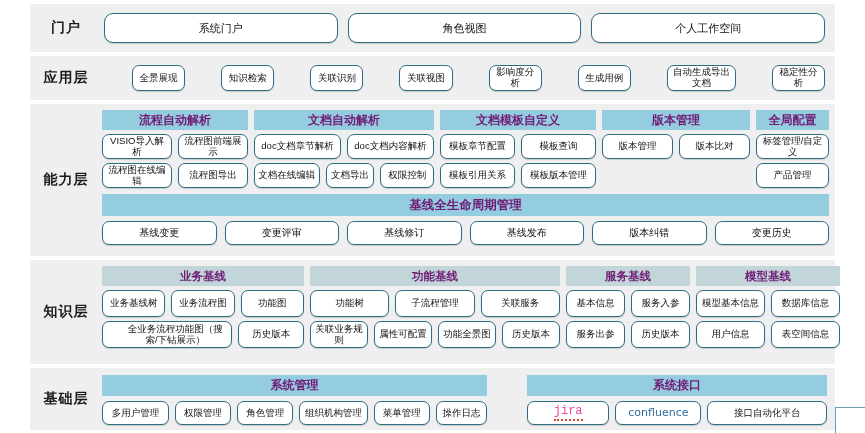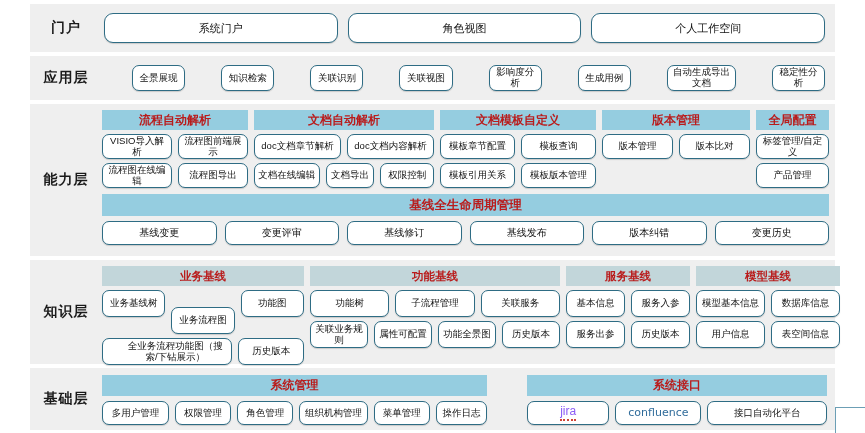--- a/index.html
+++ b/index.html
@@ -62,21 +62,21 @@
 
   .row {
     display: flex;
     gap: 6px;
     align-items: stretch;
   }
 
   
   .ghead {
     background: #95cde0;
-    color: #b91c1c;
+    color: #701a75;
     font-size: 12px;
     font-weight: bold;
     height: 20px;
     display: flex;
     align-items: center;
     justify-content: center;
     text-align: center;
   }
   .ghead.soft { background: #c2d6da; font-size: 11.5px; }
 
@@ -111,23 +111,23 @@
 
   
   #band-base { top: 368px; height: 62px; }
   .base-groups { display: flex; gap: 40px; align-items: flex-start; }
   .base-group { display: flex; flex-direction: column; gap: 5px; }
   .base-group .ghead { width: 100%; height: 21px; }
   .base-row { display: flex; gap: 6px; }
   .base-row .pill { height: 24px; }
 
   .logo-jira {
-    color: #8b5cf6;
+    color: #ec4899;
     font-size: 12px;
-    font-family: Liberation Sans, sans-serif;
+    font-family: Liberation Mono, monospace;
     border-bottom: 2px dotted #d04437;
     padding-bottom: 1px;
   }
   .logo-confluence {
     color: #2f6b9a;
     font-size: 11px;
     font-family: "DejaVu Sans", sans-serif;
   }
 
   
@@ -253,21 +253,21 @@
   <div class="band" id="band-know">
     <div class="band-label">知识层</div>
     <div class="band-body">
 
       <div class="know-groups" style="padding-top:6px;">
 
         <div class="know-group" style="width:202px;">
           <div class="ghead soft">业务基线</div>
           <div class="row">
             <div class="pill know-cell" style="flex:1 1 0;">业务基线树</div>
-            <div class="pill know-cell" style="flex:1 1 0;margin-top:17px;">业务流程图</div>
+            <div class="pill know-cell" style="flex:1 1 0;">业务流程图</div>
             <div class="pill know-cell" style="flex:1 1 0;">功能图</div>
           </div>
           <div class="row">
             <div class="pill know-cell" style="flex:1.85 1 0;padding-left:19px;">全业务流程功能图（搜索/下钻展示）</div>
             <div class="pill know-cell" style="flex:1 1 0;">历史版本</div>
           </div>
         </div>
 
         <div class="know-group" style="width:250px;">
           <div class="ghead soft">功能基线</div>

